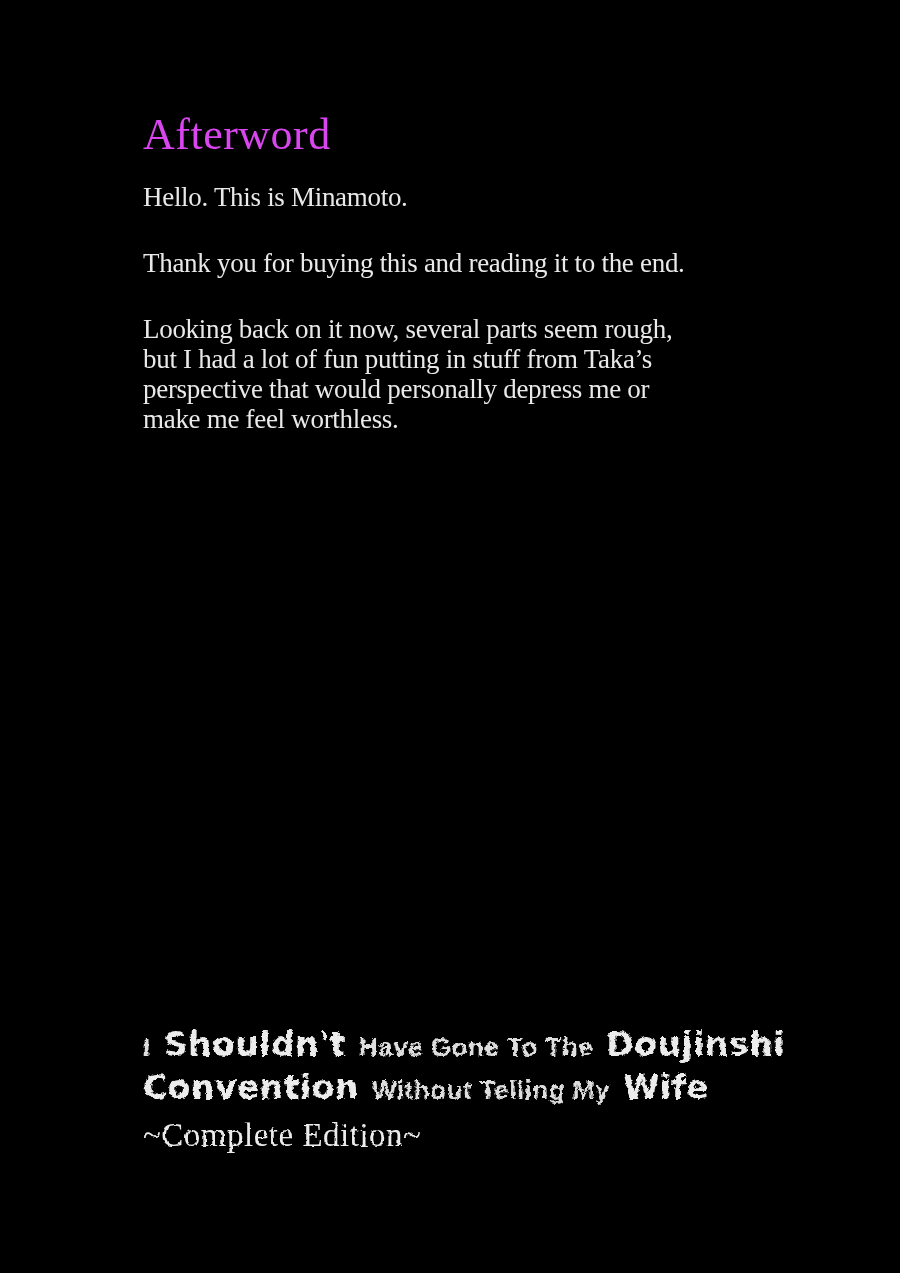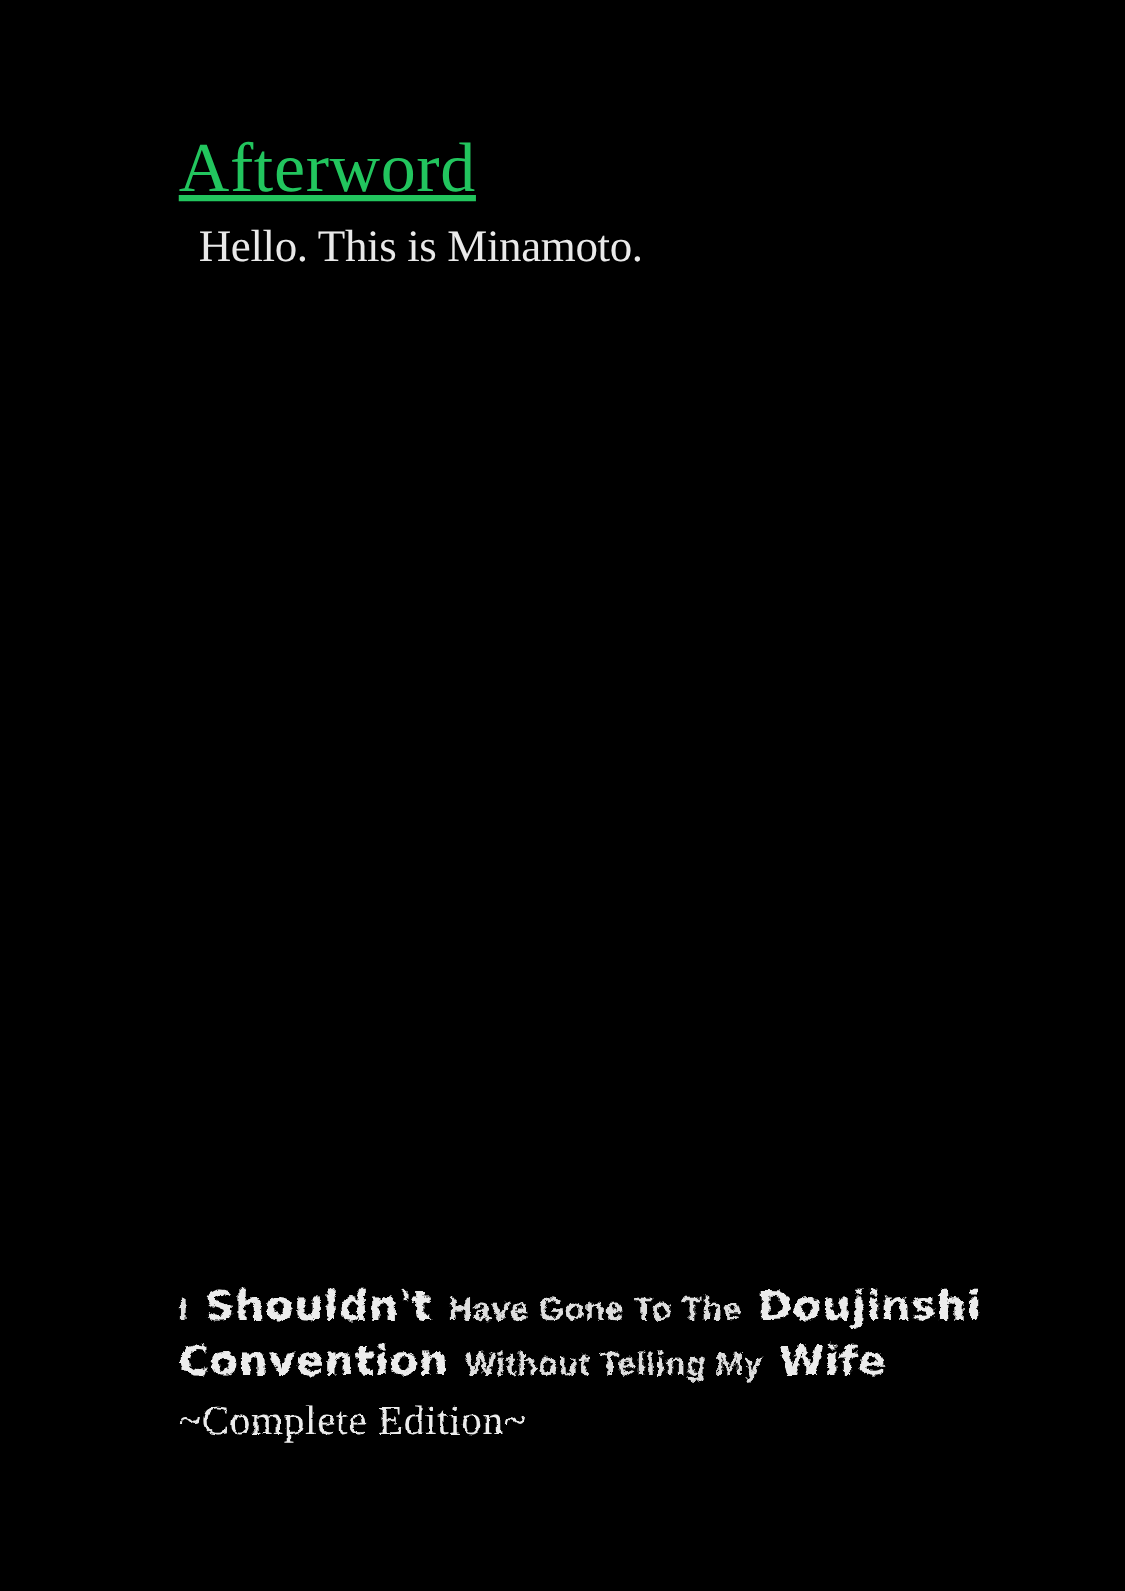--- a/index.html
+++ b/index.html
@@ -17,31 +17,30 @@
   .sheet {
     position: absolute;
     left: 143px;
     top: 112px;
     width: 600px;
     color: #e9e9e9;
   }
   .page-title {
     font-family: "Liberation Serif", serif;
     font-weight: 400;
-    font-size: 56px;
+    font-size: 44px;
     line-height: 46px;
     margin: 0 0 24px 0;
-    color: #22c55e;
+    color: #d946ef;
     letter-spacing: 0.5px;
-    text-decoration: underline;
   }
   .body-p {
-    font-size: 36px;
+    font-size: 27px;
     line-height: 30px;
-    margin: 0 0 36px 16px;
+    margin: 0 0 36px 0;
     letter-spacing: -0.3px;
     white-space: pre-line;
     color: #e9e9e9;
   }
   
   .footer {
     position: absolute;
     left: 143px;
     top: 1026px;
     width: 650px;
@@ -98,20 +97,25 @@
       <feTurbulence type="fractalNoise" baseFrequency="0.18" numOctaves="3" seed="4" result="noise"></feTurbulence>
       <feDisplacementMap in="SourceGraphic" in2="noise" scale="2.5" xChannelSelector="R" yChannelSelector="G"></feDisplacementMap>
     </filter>
   </defs>
 </svg>
 
 <div class="sheet">
   <h1 class="page-title">Afterword</h1>
 
   <p class="body-p">Hello. This is Minamoto.</p>
+  <p class="body-p">Thank you for buying this and reading it to the end.</p>
+  <p class="body-p">Looking back on it now, several parts seem rough,
+but I had a lot of fun putting in stuff from Taka’s
+perspective that would personally depress me or
+make me feel worthless.</p>
 </div>
 
 <div class="footer">
   <div class="f-line rough">
     <span class="t-light">I</span>
     <span class="t-heavy">Shouldn't</span>
     <span class="t-light">Have Gone To The</span>
     <span class="t-heavy">Doujinshi</span>
   </div>
   <div class="f-line rough">

